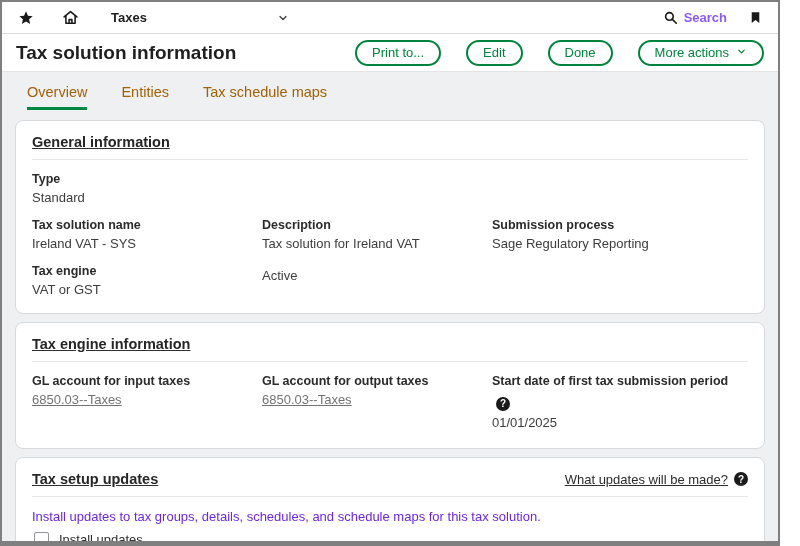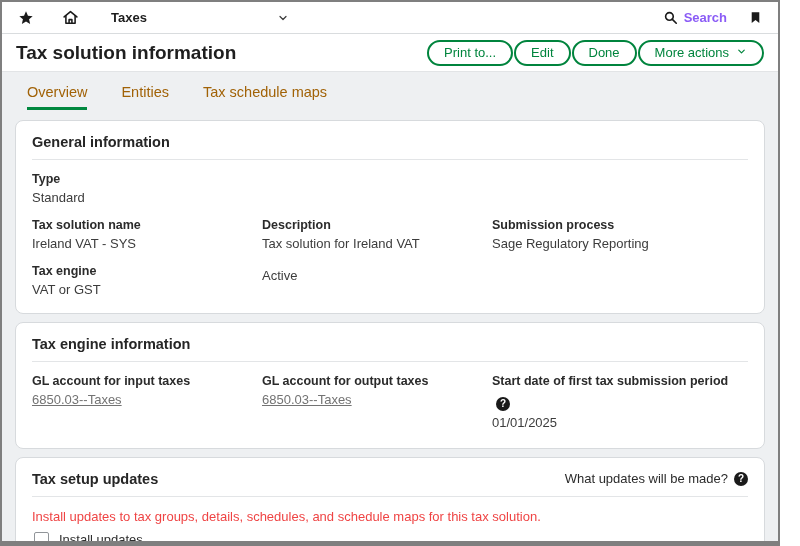--- a/index.html
+++ b/index.html
@@ -39,21 +39,21 @@
   .search-box .search-label { font-size: 13px; font-weight: bold; color: #8b5cf6; }
   
   .page-header {
     height: 38px; flex: 0 0 38px;
     background: #ffffff;
     border-bottom: 1px solid #e2e4e6;
     display: flex; align-items: center;
     padding: 0 14px;
   }
   .page-title { font-size: 19px; font-weight: bold; color: #1f1f1f; }
-  .header-actions { margin-left: auto; display: flex; align-items: center; gap: 1px; }
+  .header-actions { margin-left: auto; display: flex; align-items: center; gap: 25px; }
   .pill-btn {
     display: inline-flex; align-items: center; gap: 7px;
     height: 26px; padding: 0 15px;
     border: 2px solid #00843d; border-radius: 14px;
     background: #ffffff; color: #00843d;
     font-family: "Liberation Sans", sans-serif;
     font-size: 13px; font-weight: 500; cursor: pointer;
   }
   
   .content { flex: 1; padding: 0 13px 10px 13px; overflow: hidden; }
@@ -66,38 +66,38 @@
     border-bottom: 3px solid transparent; cursor: pointer;
   }
   .tab.active { border-bottom-color: #00883f; }
   .card {
     background: #ffffff;
     border: 1px solid #d7dadd;
     border-radius: 8px;
     padding: 13px 16px 14px 16px;
     margin-bottom: 8px;
   }
-  .card-head { display: flex; align-items: flex-start; justify-content: space-between; }
+  .card-head { display: flex; align-items: center; justify-content: space-between; text-decoration: underline; }
   .card-title { font-size: 14.5px; font-weight: bold; color: #262626; }
   .card-divider { border: none; border-top: 1px solid #e3e5e7; margin: 9px 0 12px 0; }
   .field-grid { display: grid; grid-template-columns: 230px 230px 1fr; }
   .field { margin-bottom: 13px; }
   .field-label { font-size: 12.5px; font-weight: bold; color: #2b2b2b; }
   .field-value { font-size: 13px; color: #3c3c3c; margin-top: 4px; }
   a.green-link { color: #737373; text-decoration: underline; font-size: 13px; }
   .help-circle {
     display: inline-flex; align-items: center; justify-content: center;
     width: 14px; height: 14px; border-radius: 50%;
     background: #1a1a1a; color: #ffffff;
     font-size: 10px; font-weight: bold; cursor: pointer;
   }
   .start-date-icon { margin: 5px 0 4px 4px; }
   .help-link-row { display: flex; align-items: center; gap: 6px; cursor: pointer; }
   .help-link-text { font-size: 13px; color: #2b2b2b; }
-  .setup-desc { font-size: 13px; color: #ef4444; margin: 2px 0 8px 0; }
+  .setup-desc { font-size: 13px; color: #6d28d9; margin: 2px 0 8px 0; }
   .checkbox-row { display: flex; align-items: center; gap: 10px; margin: 0 0 14px 2px; cursor: pointer; }
   .checkbox {
     width: 15px; height: 15px;
     border: 1px solid #919599; border-radius: 2px; background: #fff;
   }
   .checkbox-label { font-size: 13px; color: #2e2e2e; }
 </style>
 </head>
 <body>
 

